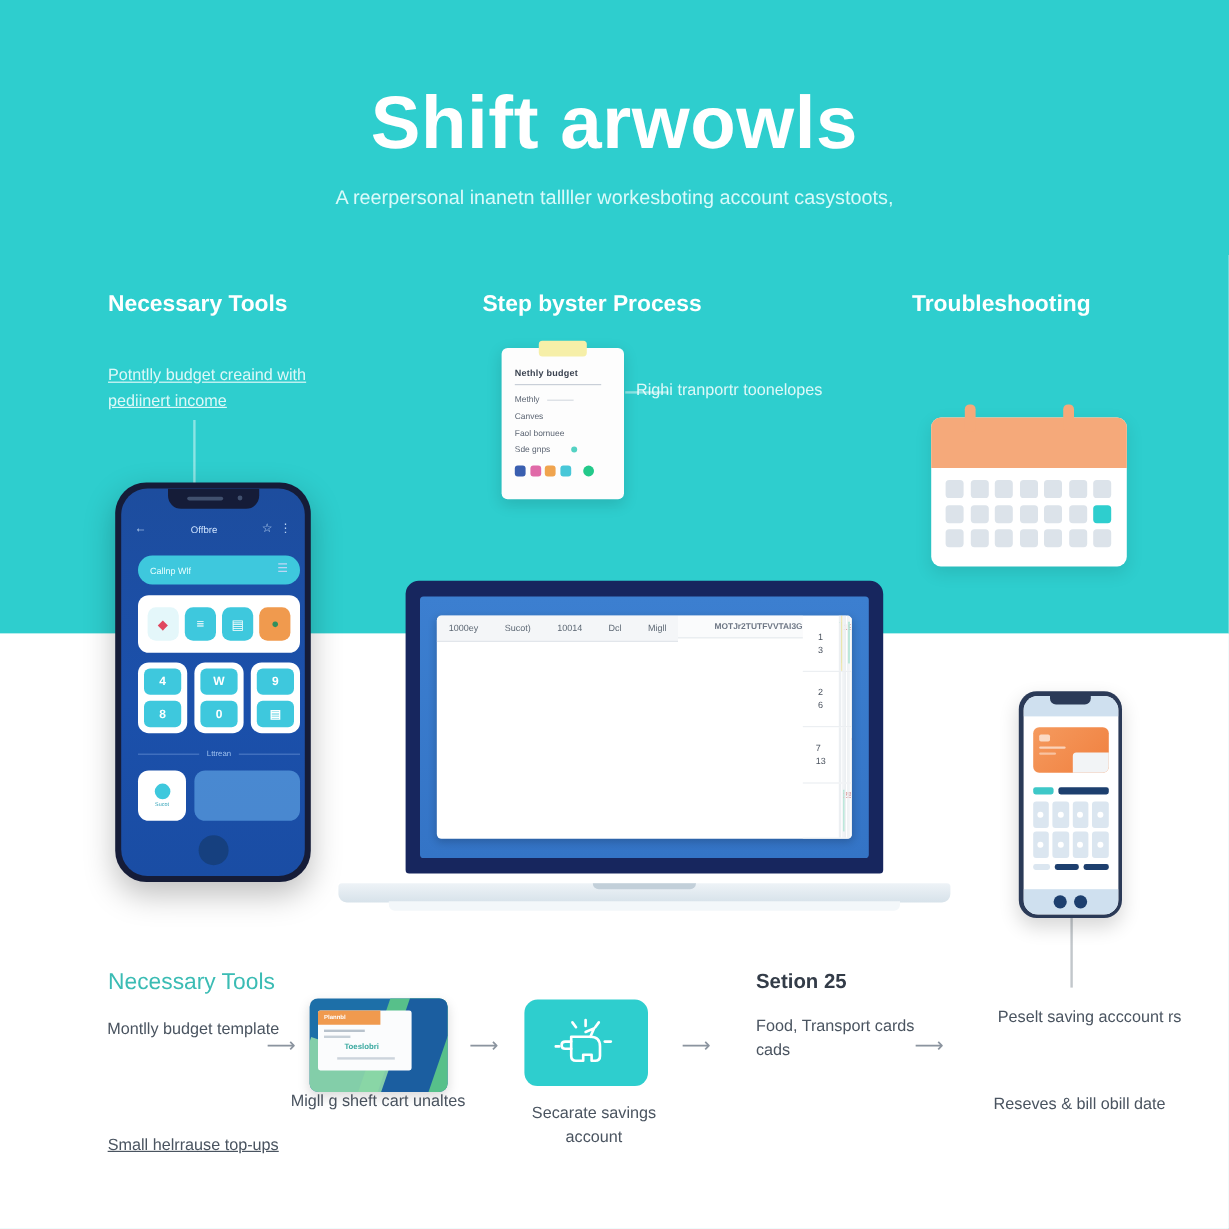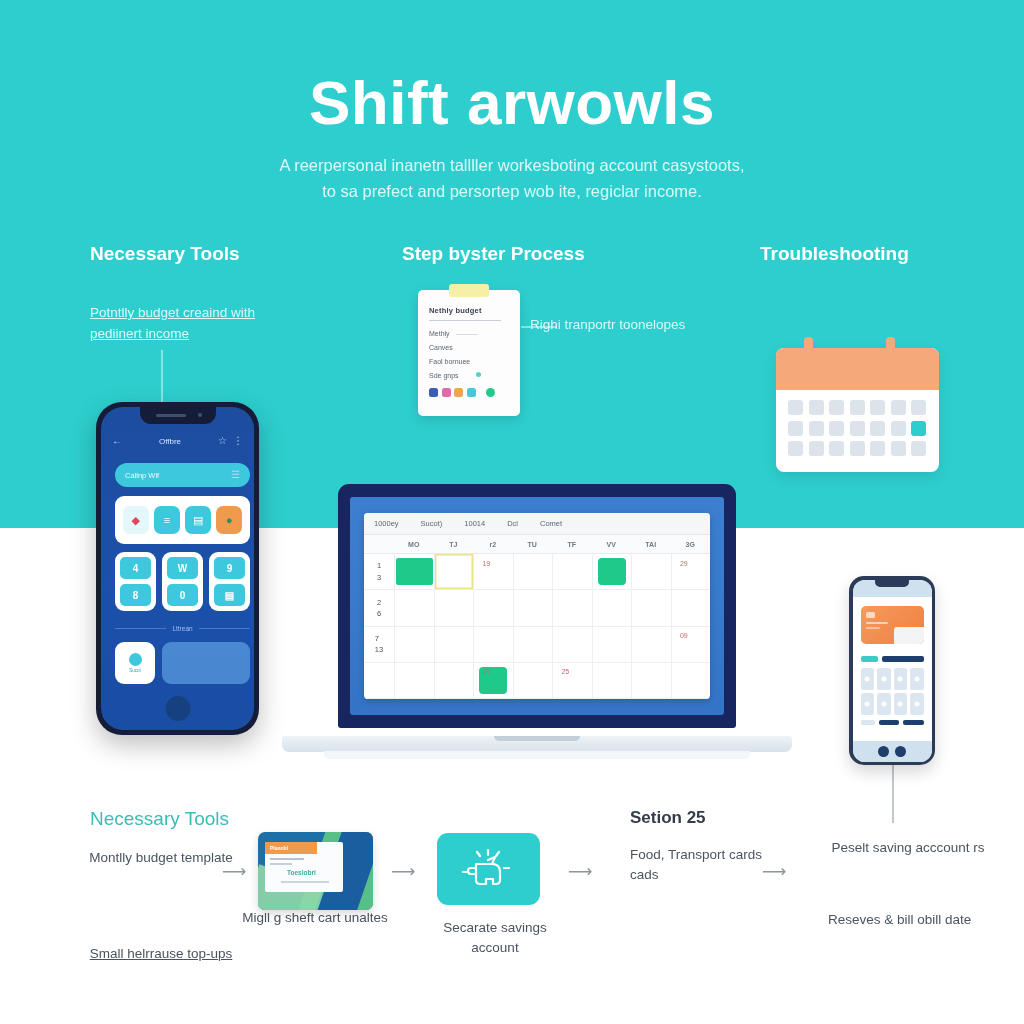--- a/index.html
+++ b/index.html
@@ -232,21 +232,21 @@
     width: 86px; height: 5px; background: #c2cfd9; border-radius: 0 0 5px 5px;
   }
   #laptop .foot {
     position: absolute; left: 42px; bottom: 5px; width: 426px; height: 8px;
     background: #f3f7fa; border-radius: 0 0 5px 5px;
   }
 
   
   .capp {
     width: 100%; height: 100%; background: #ffffff; border-radius: 4px;
-    overflow: hidden; display: flex; flex-direction: column;
+    overflow: hidden; display: flex; flex-direction: row;
     box-shadow: 0 2px 7px rgba(0,0,0,.2);
   }
   .capp-toolbar {
     height: 22px; background: #f4f6f8; border-bottom: 1px solid #e2e6eb;
     display: flex; align-items: center; padding: 0 10px; gap: 22px;
     font-size: 7.5px; color: #5d6874;
   }
   .capp-days {
     height: 19px; background: #fafbfc; border-bottom: 1px solid #e7eaee;
     display: flex; align-items: center; font-size: 7px; color: #6e7785;
@@ -437,21 +437,20 @@
 
 <div id="canvas">
 
   <div class="bg-teal"></div>
   <div class="bg-white"></div>
 
   <div class="hero">
     <div class="hero-title">Shift arwowls</div>
     <div class="hero-sub">
       <div>A reerpersonal inanetn tallller workesboting account casystoots,</div>
-      <div>to sa prefect and persortep wob ite, regiclar income.</div>
     </div>
   </div>
 
   <div class="sec-head" id="sec-head-0">Necessary Tools</div>
   <div class="sec-head" id="sec-head-1">Step byster Process</div>
   <div class="sec-head" id="sec-head-2">Troubleshooting</div>
 
   <div class="sec-note" id="sec-note-0">Potntlly budget creaind with pediinert income</div>
   <div class="sec-note" id="sec-note-1">Righi tranportr toonelopes</div>
 
@@ -568,21 +567,21 @@
   <div id="laptop">
     <div class="lid">
       <div class="lscreen">
 
         <div class="capp">
           <div class="capp-toolbar" id="capp-toolbar">
               <span>1000ey</span>
               <span>Sucot)</span>
               <span>10014</span>
               <span>Dcl</span>
-              <span>Comet</span>
+              <span>Migll</span>
             </div>
           <div class="capp-days" id="capp-days">
             <span class="spacer"></span>
           <span class="d">MO</span>
               <span class="d">TJ</span>
               <span class="d">r2</span>
               <span class="d">TU</span>
               <span class="d">TF</span>
               <span class="d">VV</span>
               <span class="d">TAI</span>

